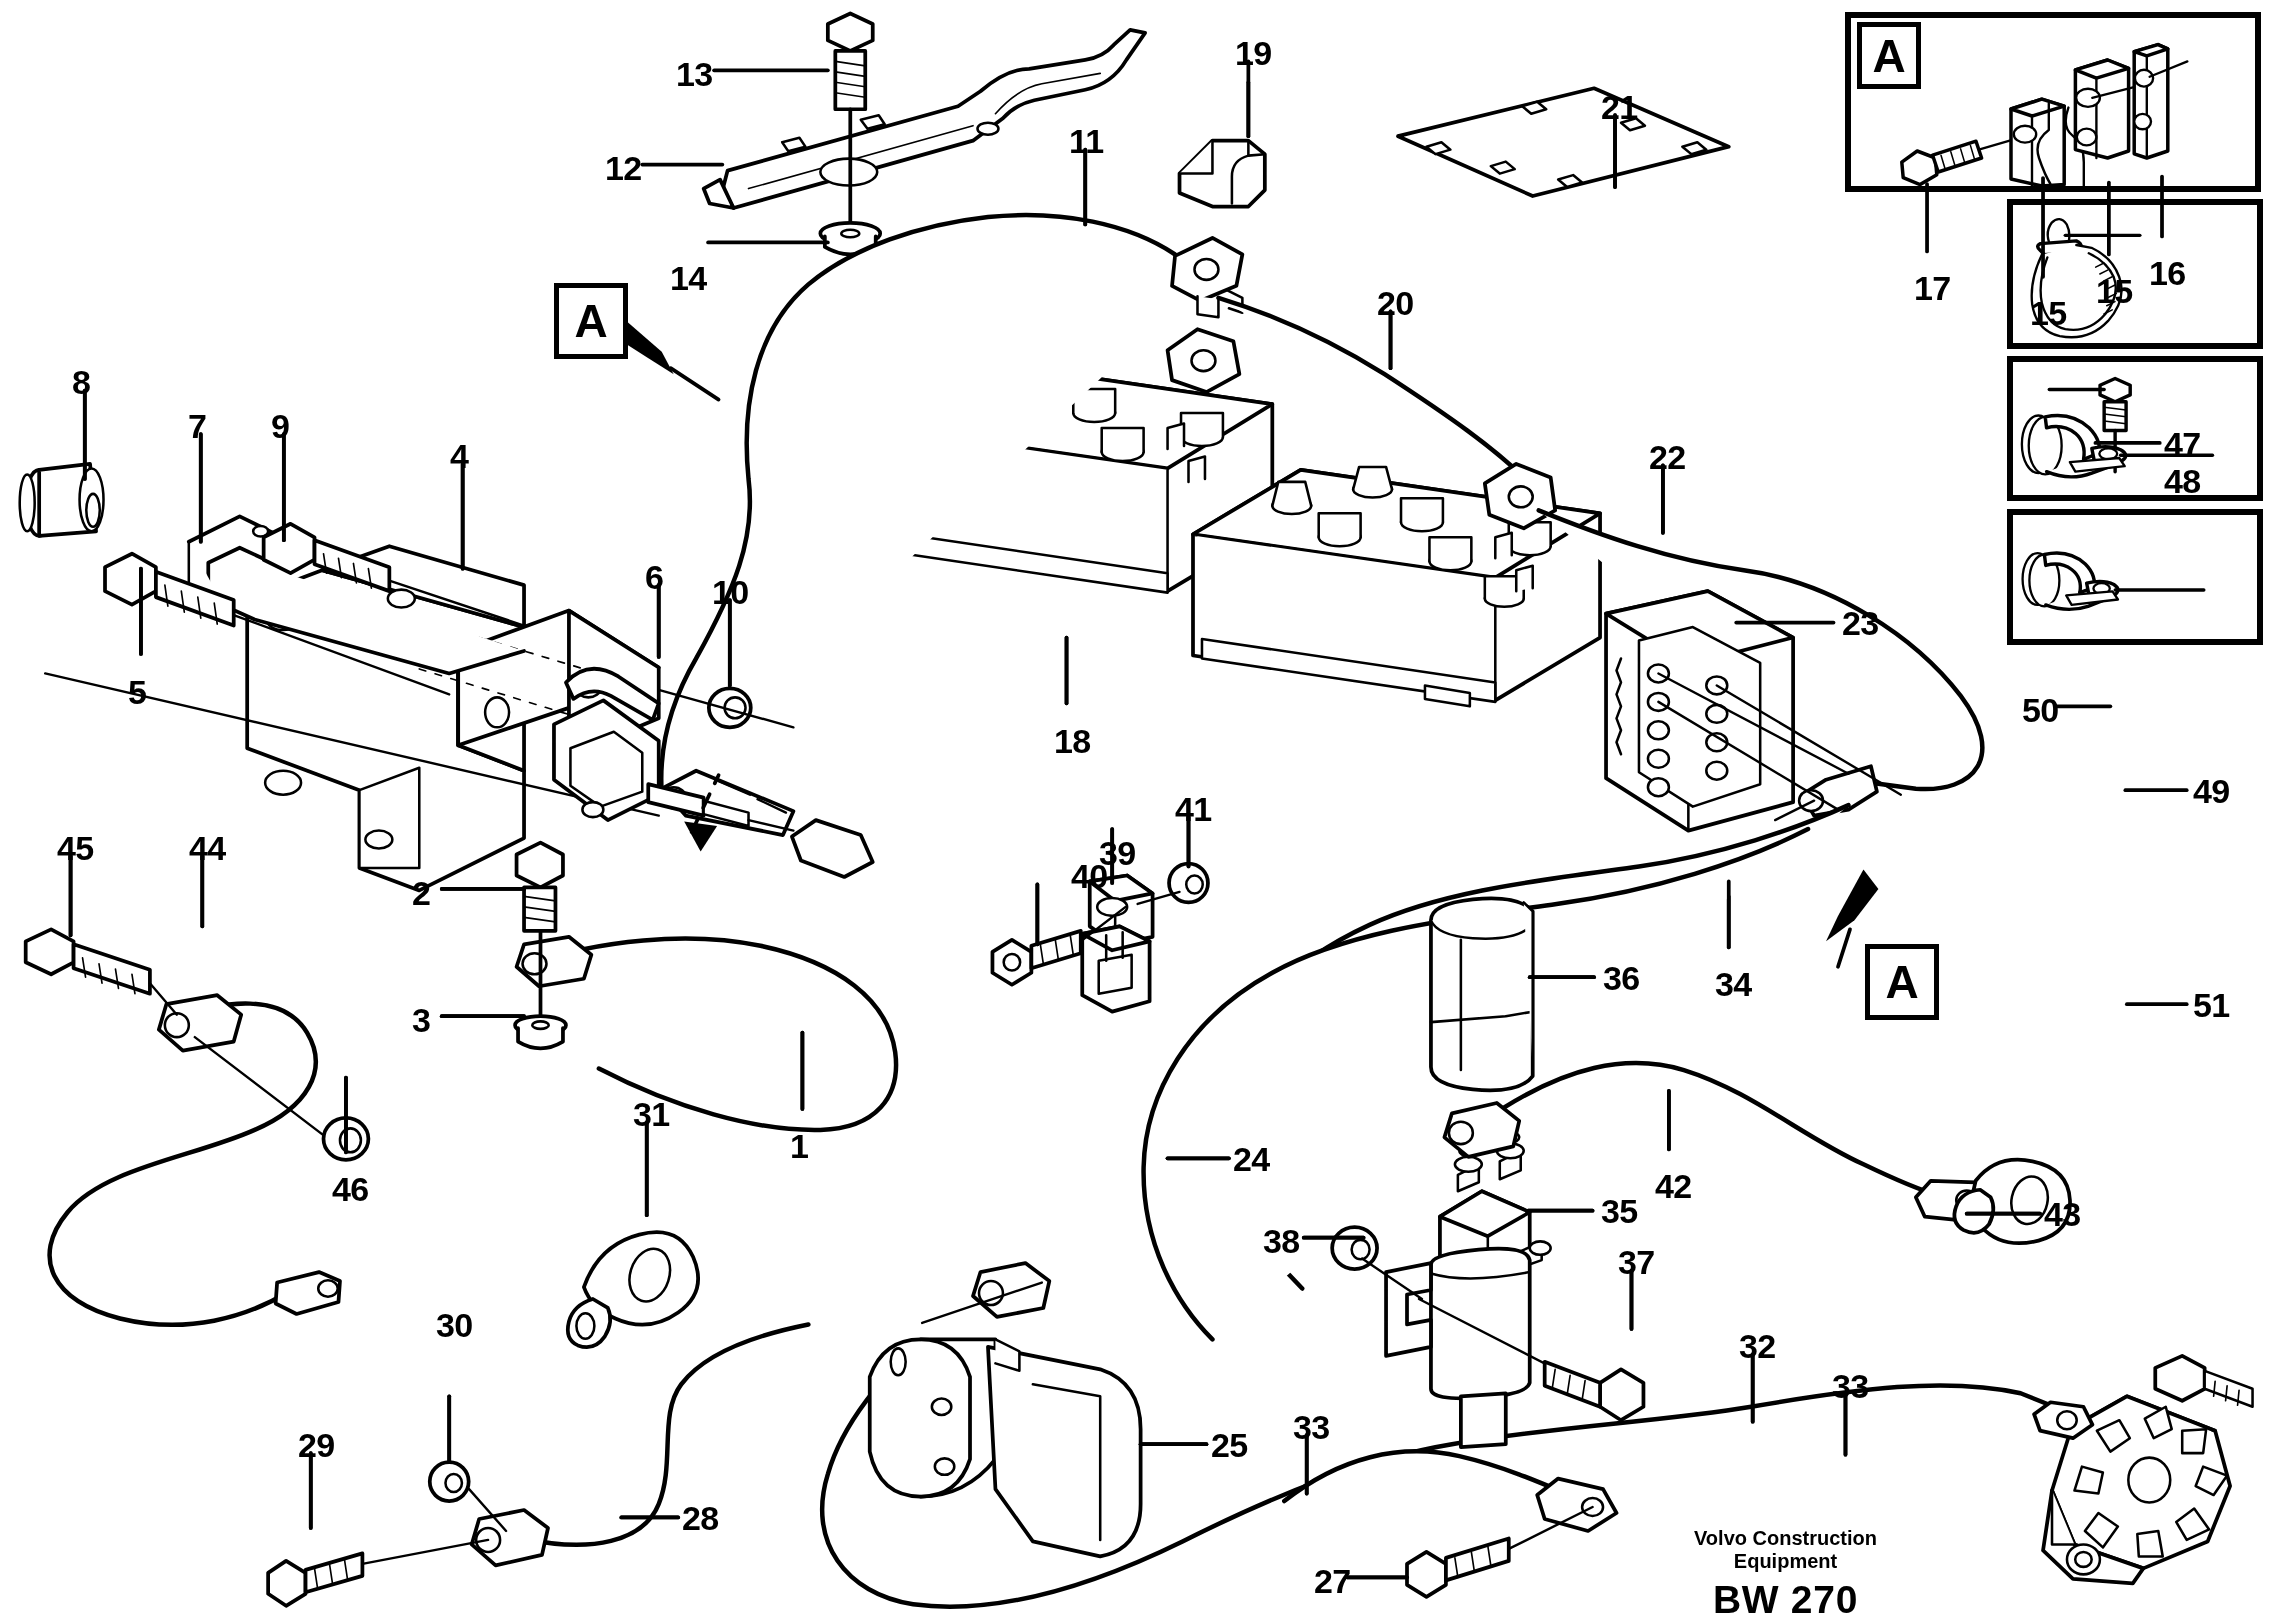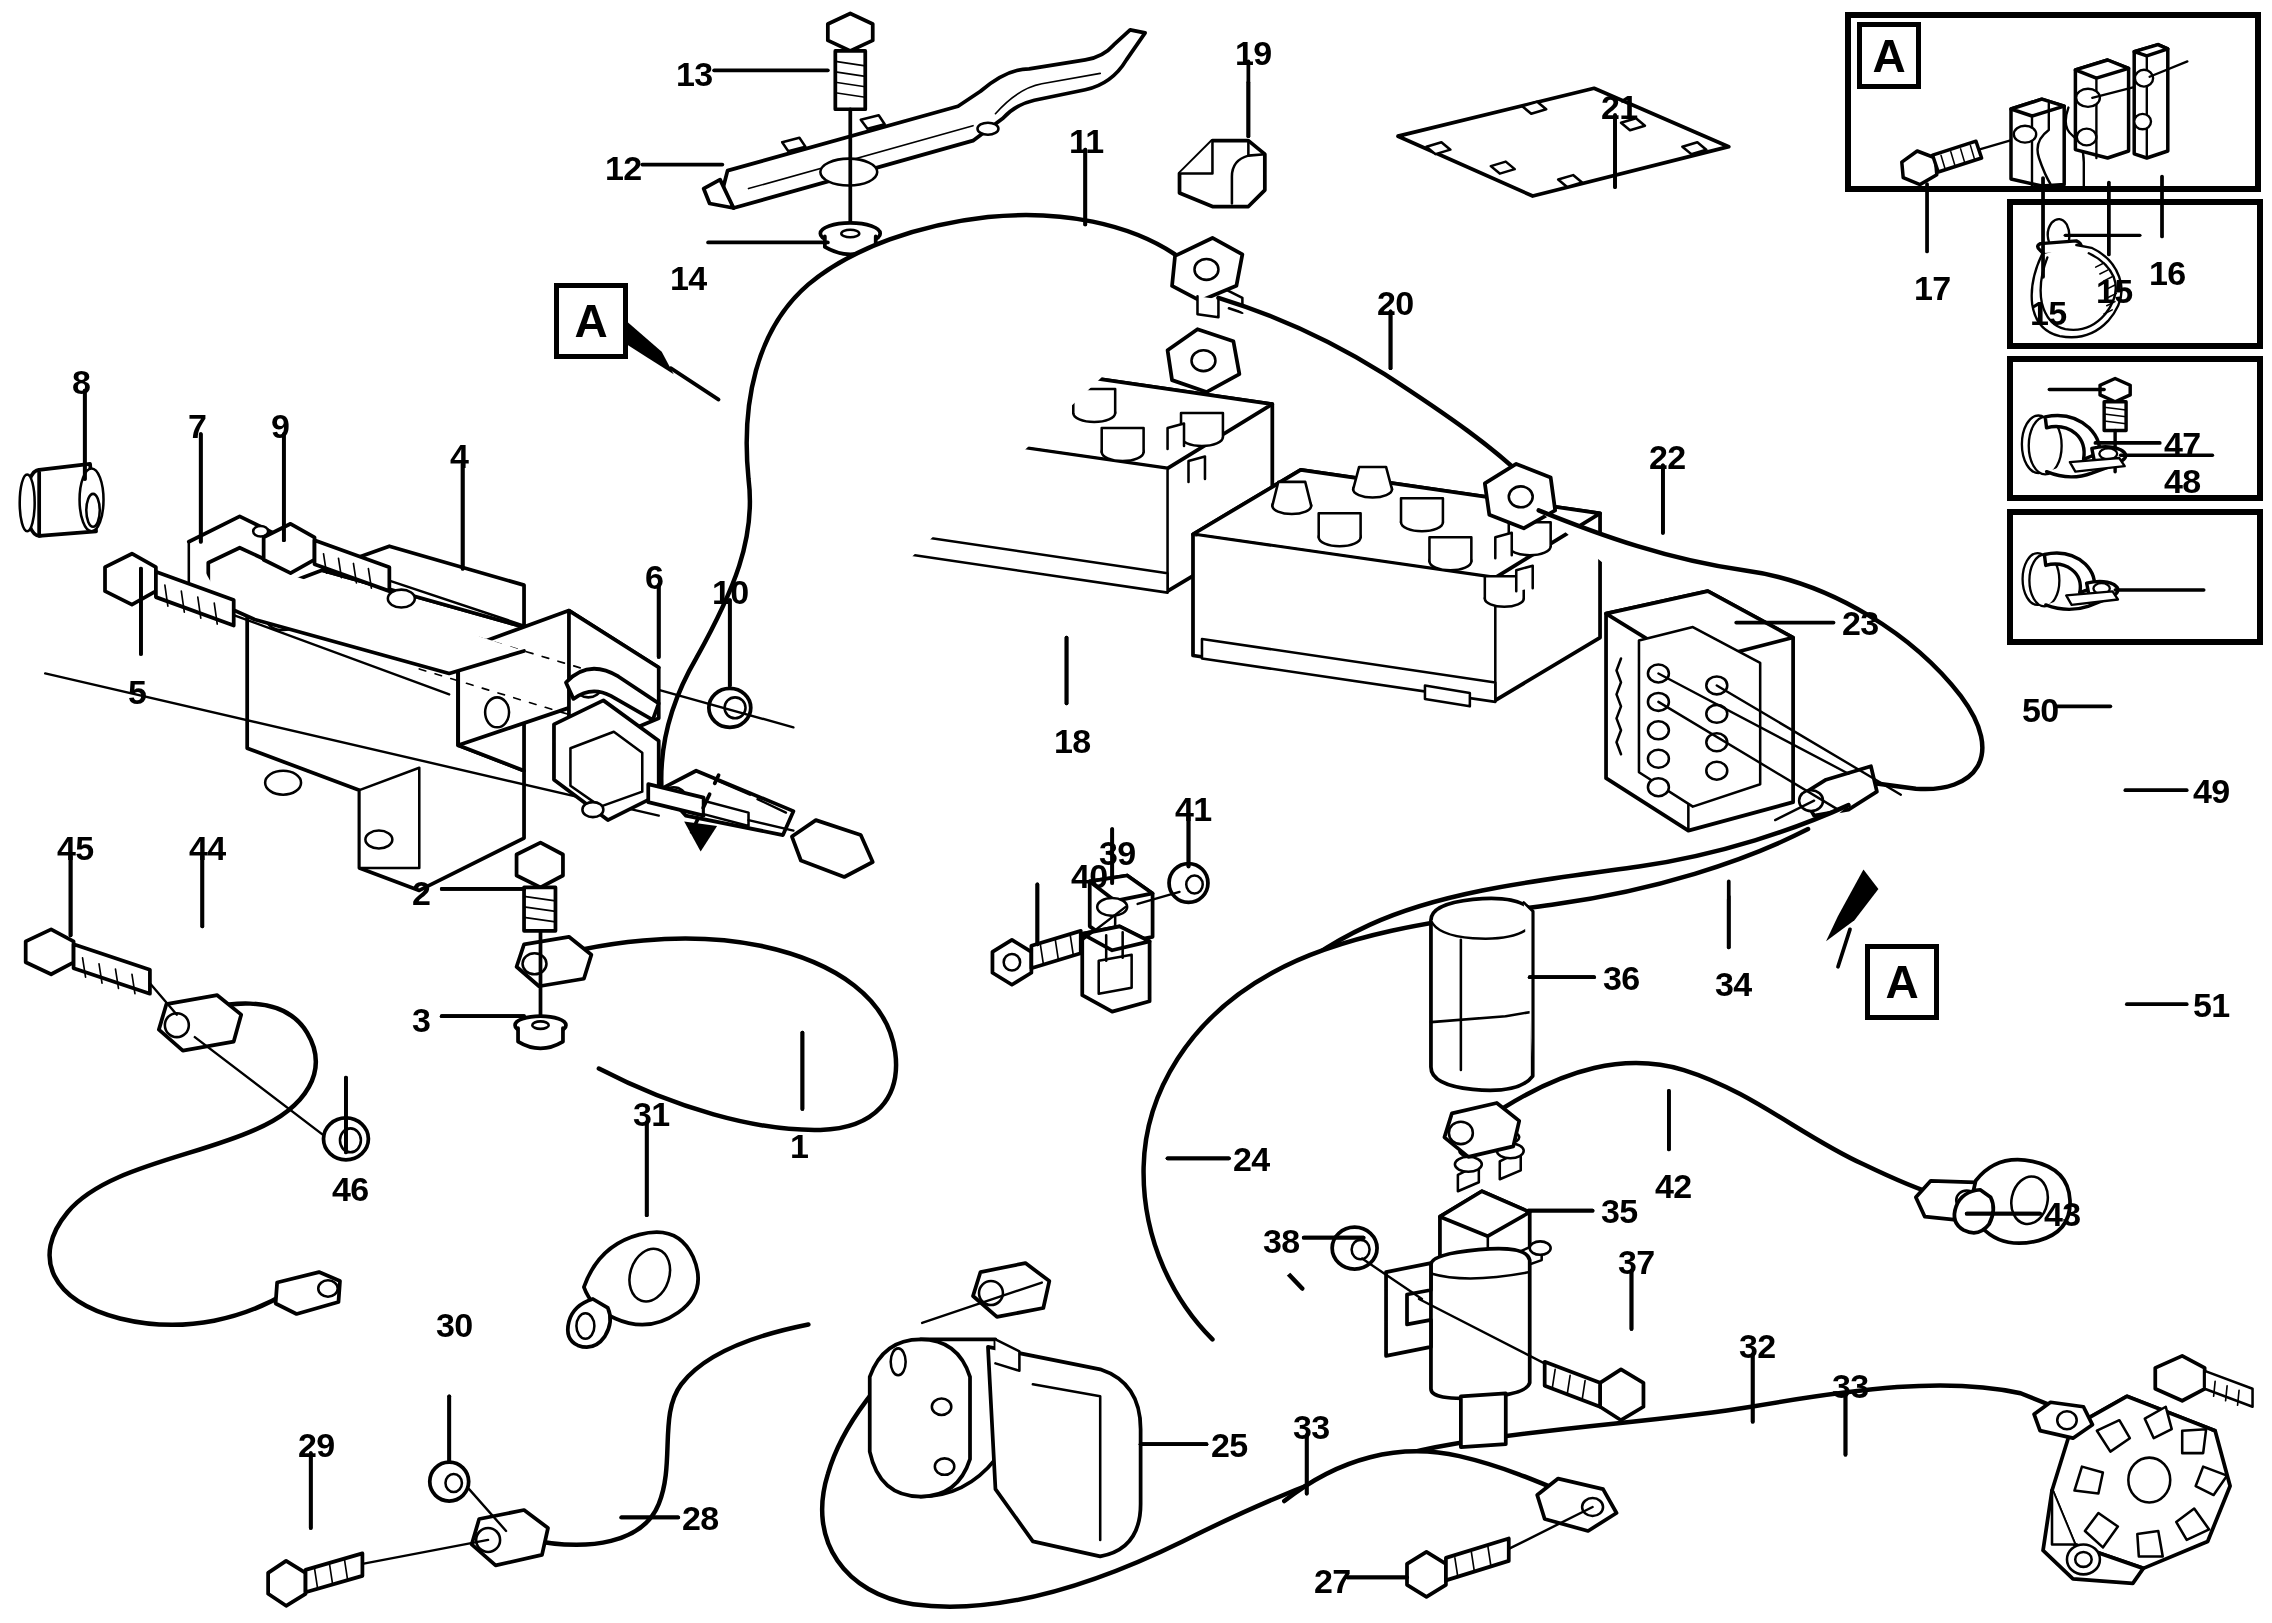--- a/index.html
+++ b/index.html
@@ -718,20 +718,25 @@
       <div class="lbl" style="left: 189px; top: 831px;">44</div>
       <div class="lbl" style="left: 57px; top: 831px;">45</div>
       <div class="lbl" style="left: 332px; top: 1172px;">46</div>
       <div class="lbl" style="left: 2164px; top: 427px;">47</div>
       <div class="lbl" style="left: 2164px; top: 464px;">48</div>
       <div class="lbl" style="left: 2193px; top: 774px;">49</div>
       <div class="lbl" style="left: 2022px; top: 693px;">50</div>
       <div class="lbl" style="left: 2193px; top: 988px;">51</div>
     </div>
 
+  <div class="brand" style="left:1688px;top:1527px;width:195px;">
+    <div class="b1">Volvo Construction</div>
+    <div class="b1">Equipment</div>
+    <div class="b2">BW 270</div>
+  </div>
 
 <svg class="layer" viewBox="0 0 3037 2169">
       <polyline class="leader" points="1072,1482 1072,1380"></polyline>
       <polyline class="leader" points="590,1188 700,1188"></polyline>
       <polyline class="leader" points="590,1358 700,1358"></polyline>
       <polyline class="leader" points="618,620 618,760"></polyline>
       <polyline class="leader" points="188,874 188,760"></polyline>
       <polyline class="leader" points="880,782 880,878"></polyline>
       <polyline class="leader" points="268,580 268,724"></polyline>
       <polyline class="leader" points="113,522 113,640"></polyline>

